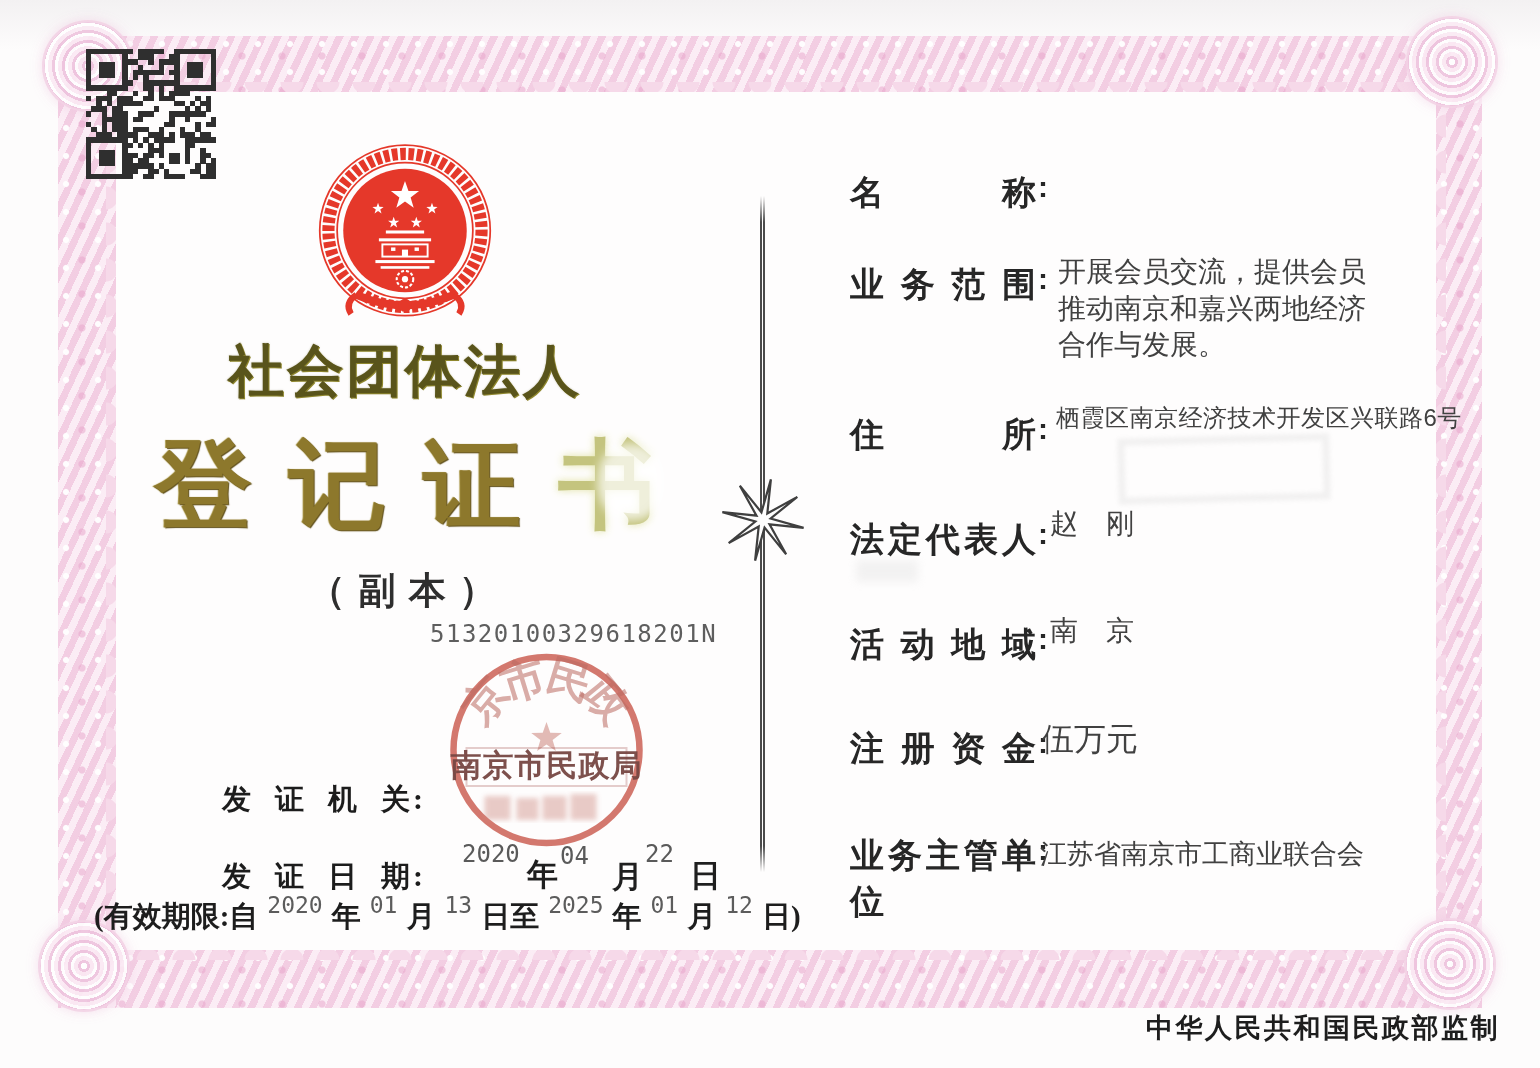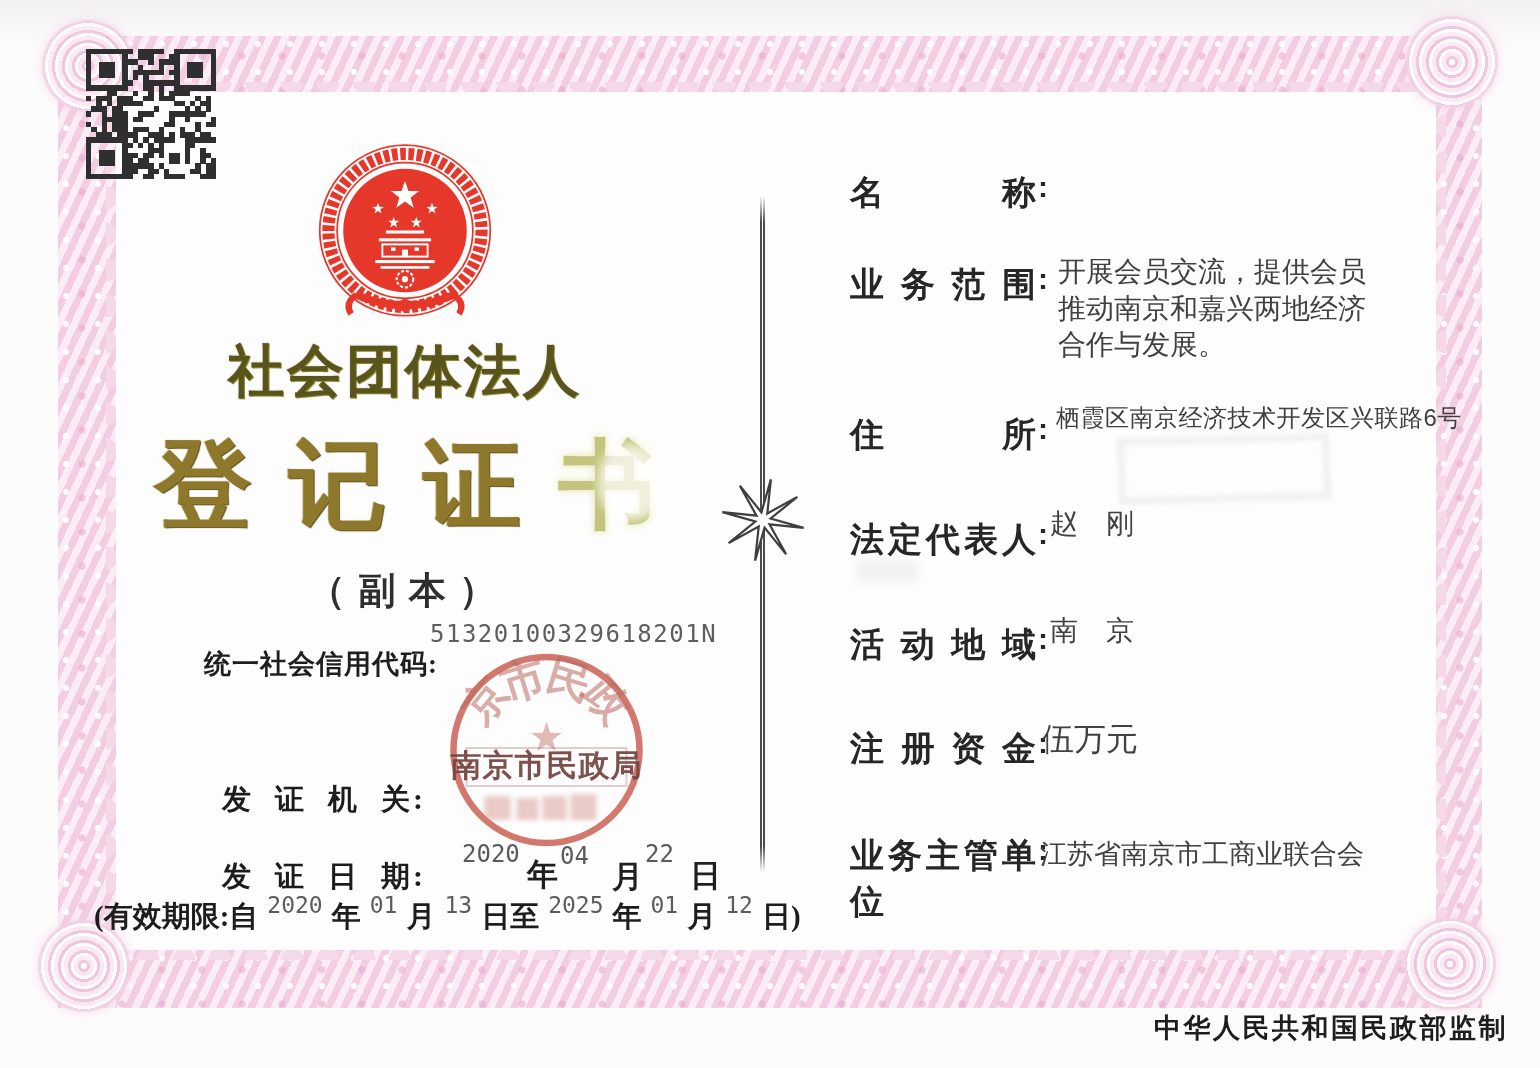--- a/index.html
+++ b/index.html
@@ -91,21 +91,21 @@
   .flabel{display:inline-block;width:186px;text-align:justify;text-align-last:justify;
     font-family:var(--sans);font-weight:700;font-size:34px;color:#262626;vertical-align:top;}
   .fcolon{font-family:var(--sans);font-weight:700;font-size:30px;color:#262626;margin-left:2px;}
   .fvalue{position:absolute;font-family:var(--sans);font-weight:400;color:#414141;white-space:nowrap;}
   .ghost-stamp{position:absolute;left:1118px;top:436px;width:212px;height:66px;border:7px solid #b9b9b9;
     opacity:.18;filter:blur(2px);transform:rotate(-1.5deg);z-index:2;}
   .ghost-smudge{position:absolute;left:856px;top:560px;width:62px;height:22px;background:#d8d8d8;
     opacity:.3;filter:blur(4px);z-index:2;}
 
   .footer-imprint{position:absolute;left:1146px;top:1010px;font-family:var(--serif);font-weight:700;
-    font-size:27px;letter-spacing:2.5px;color:#1d1d1d;z-index:4;margin-left:8px;}
+    font-size:27px;letter-spacing:2.5px;color:#1d1d1d;z-index:4;}
 </style>
 </head>
 <body>
 
 <div class="photo">
 
   <div class="lace lace-top"></div>
   <div class="lace lace-bottom"></div>
   <div class="lace lace-left"></div>
   <div class="lace lace-right"></div>
@@ -369,21 +369,20 @@
   <div class="org-title">社会团体法人</div>
   <div class="cert-title">
     <span>登</span>
     <span>记</span>
     <span>证</span>
     <span class="char-faded">书</span>
   </div>
   <div class="white-blob"></div>
   <div class="copy-label">（ 副 本 ）</div>
 
-  <div class="credit-label">统一社会信用代码:</div>
   <div class="credit-code">51320100329618201N</div>
 
   <div class="seal">
     <svg viewBox="-102 -100 204 200">
       <circle r="93" fill="none" stroke="#c8564a" stroke-width="6.5" opacity=".8"></circle>
       <text class="seal-arc-char" text-anchor="middle" transform="translate(-49.7,-40.3) rotate(-51)">京</text>
       <text class="seal-arc-char" text-anchor="middle" transform="translate(-18.7,-55.2) rotate(-17)">市</text>
       <text class="seal-arc-char" text-anchor="middle" transform="translate(18.7,-55.2) rotate(17)">民</text>
       <text class="seal-arc-char" text-anchor="middle" transform="translate(49.7,-40.3) rotate(51)">政</text>
       <polygon id="sealStar" transform="translate(0,-12)" fill="#c5776e" opacity=".5" points="0.00,-16.00 3.76,-5.18 15.22,-4.94 6.09,1.98 9.40,12.94 0.00,6.40 -9.40,12.94 -6.09,1.98 -15.22,-4.94 -3.76,-5.18"></polygon>

